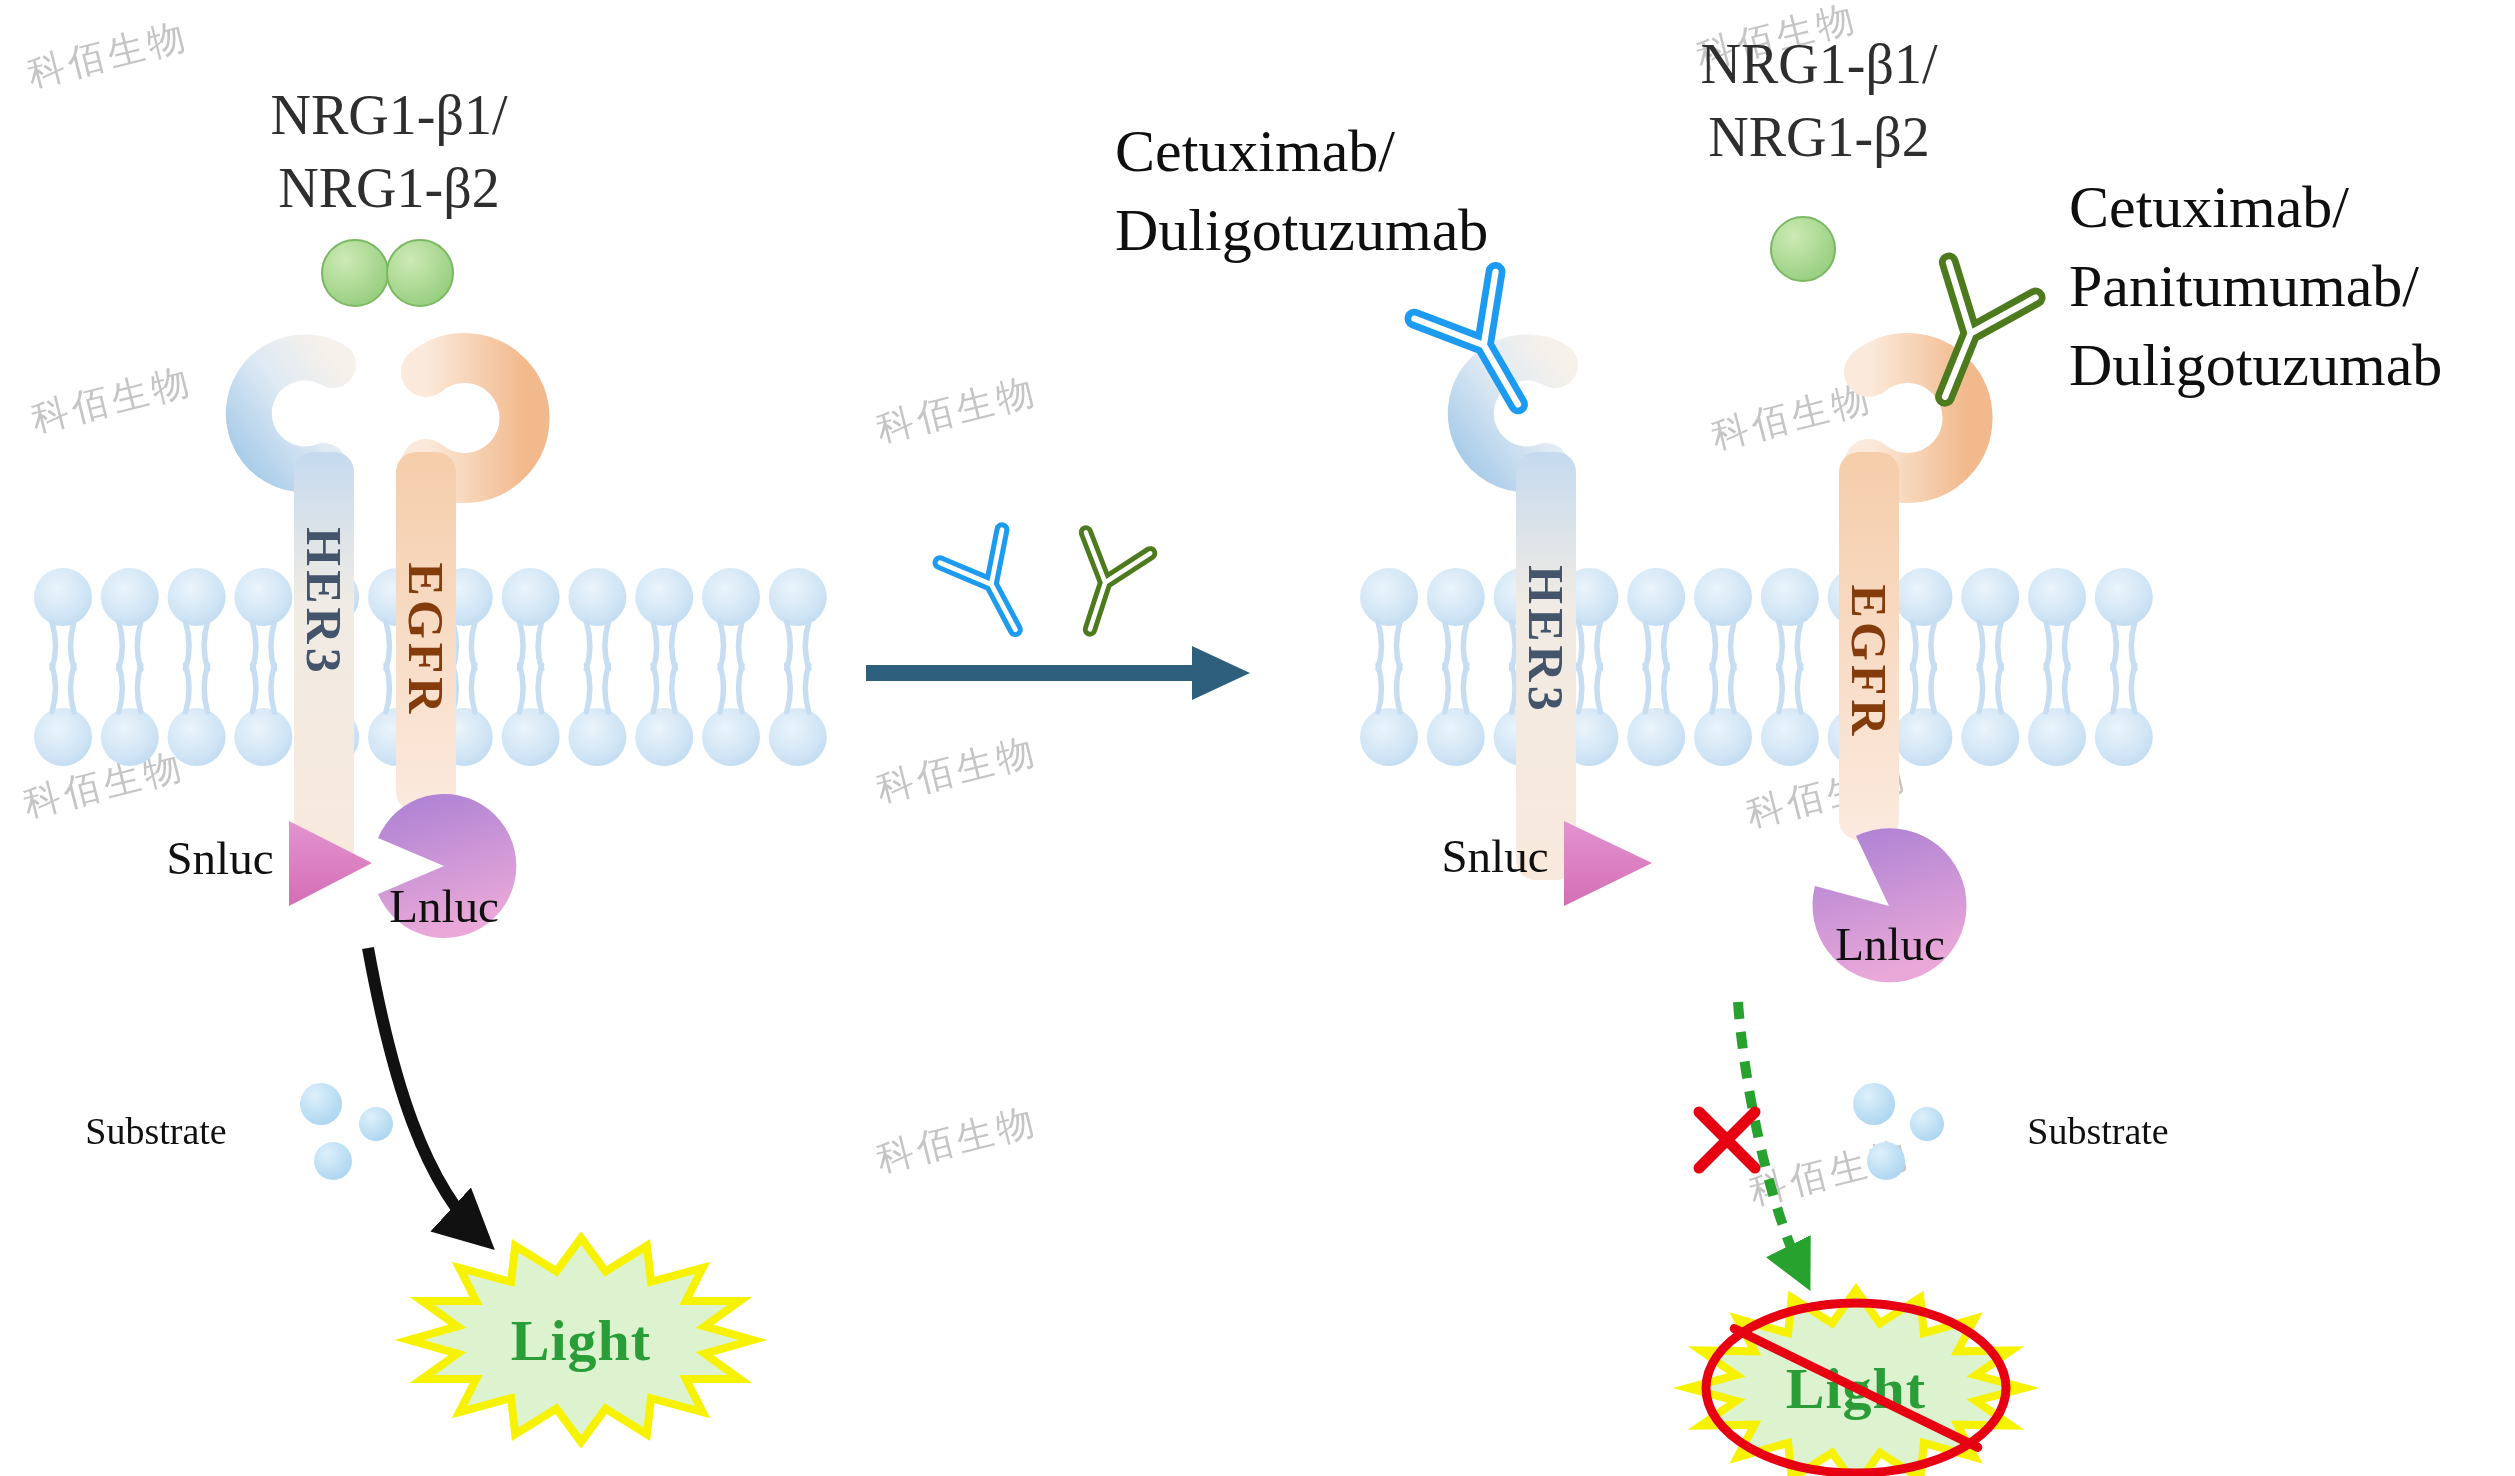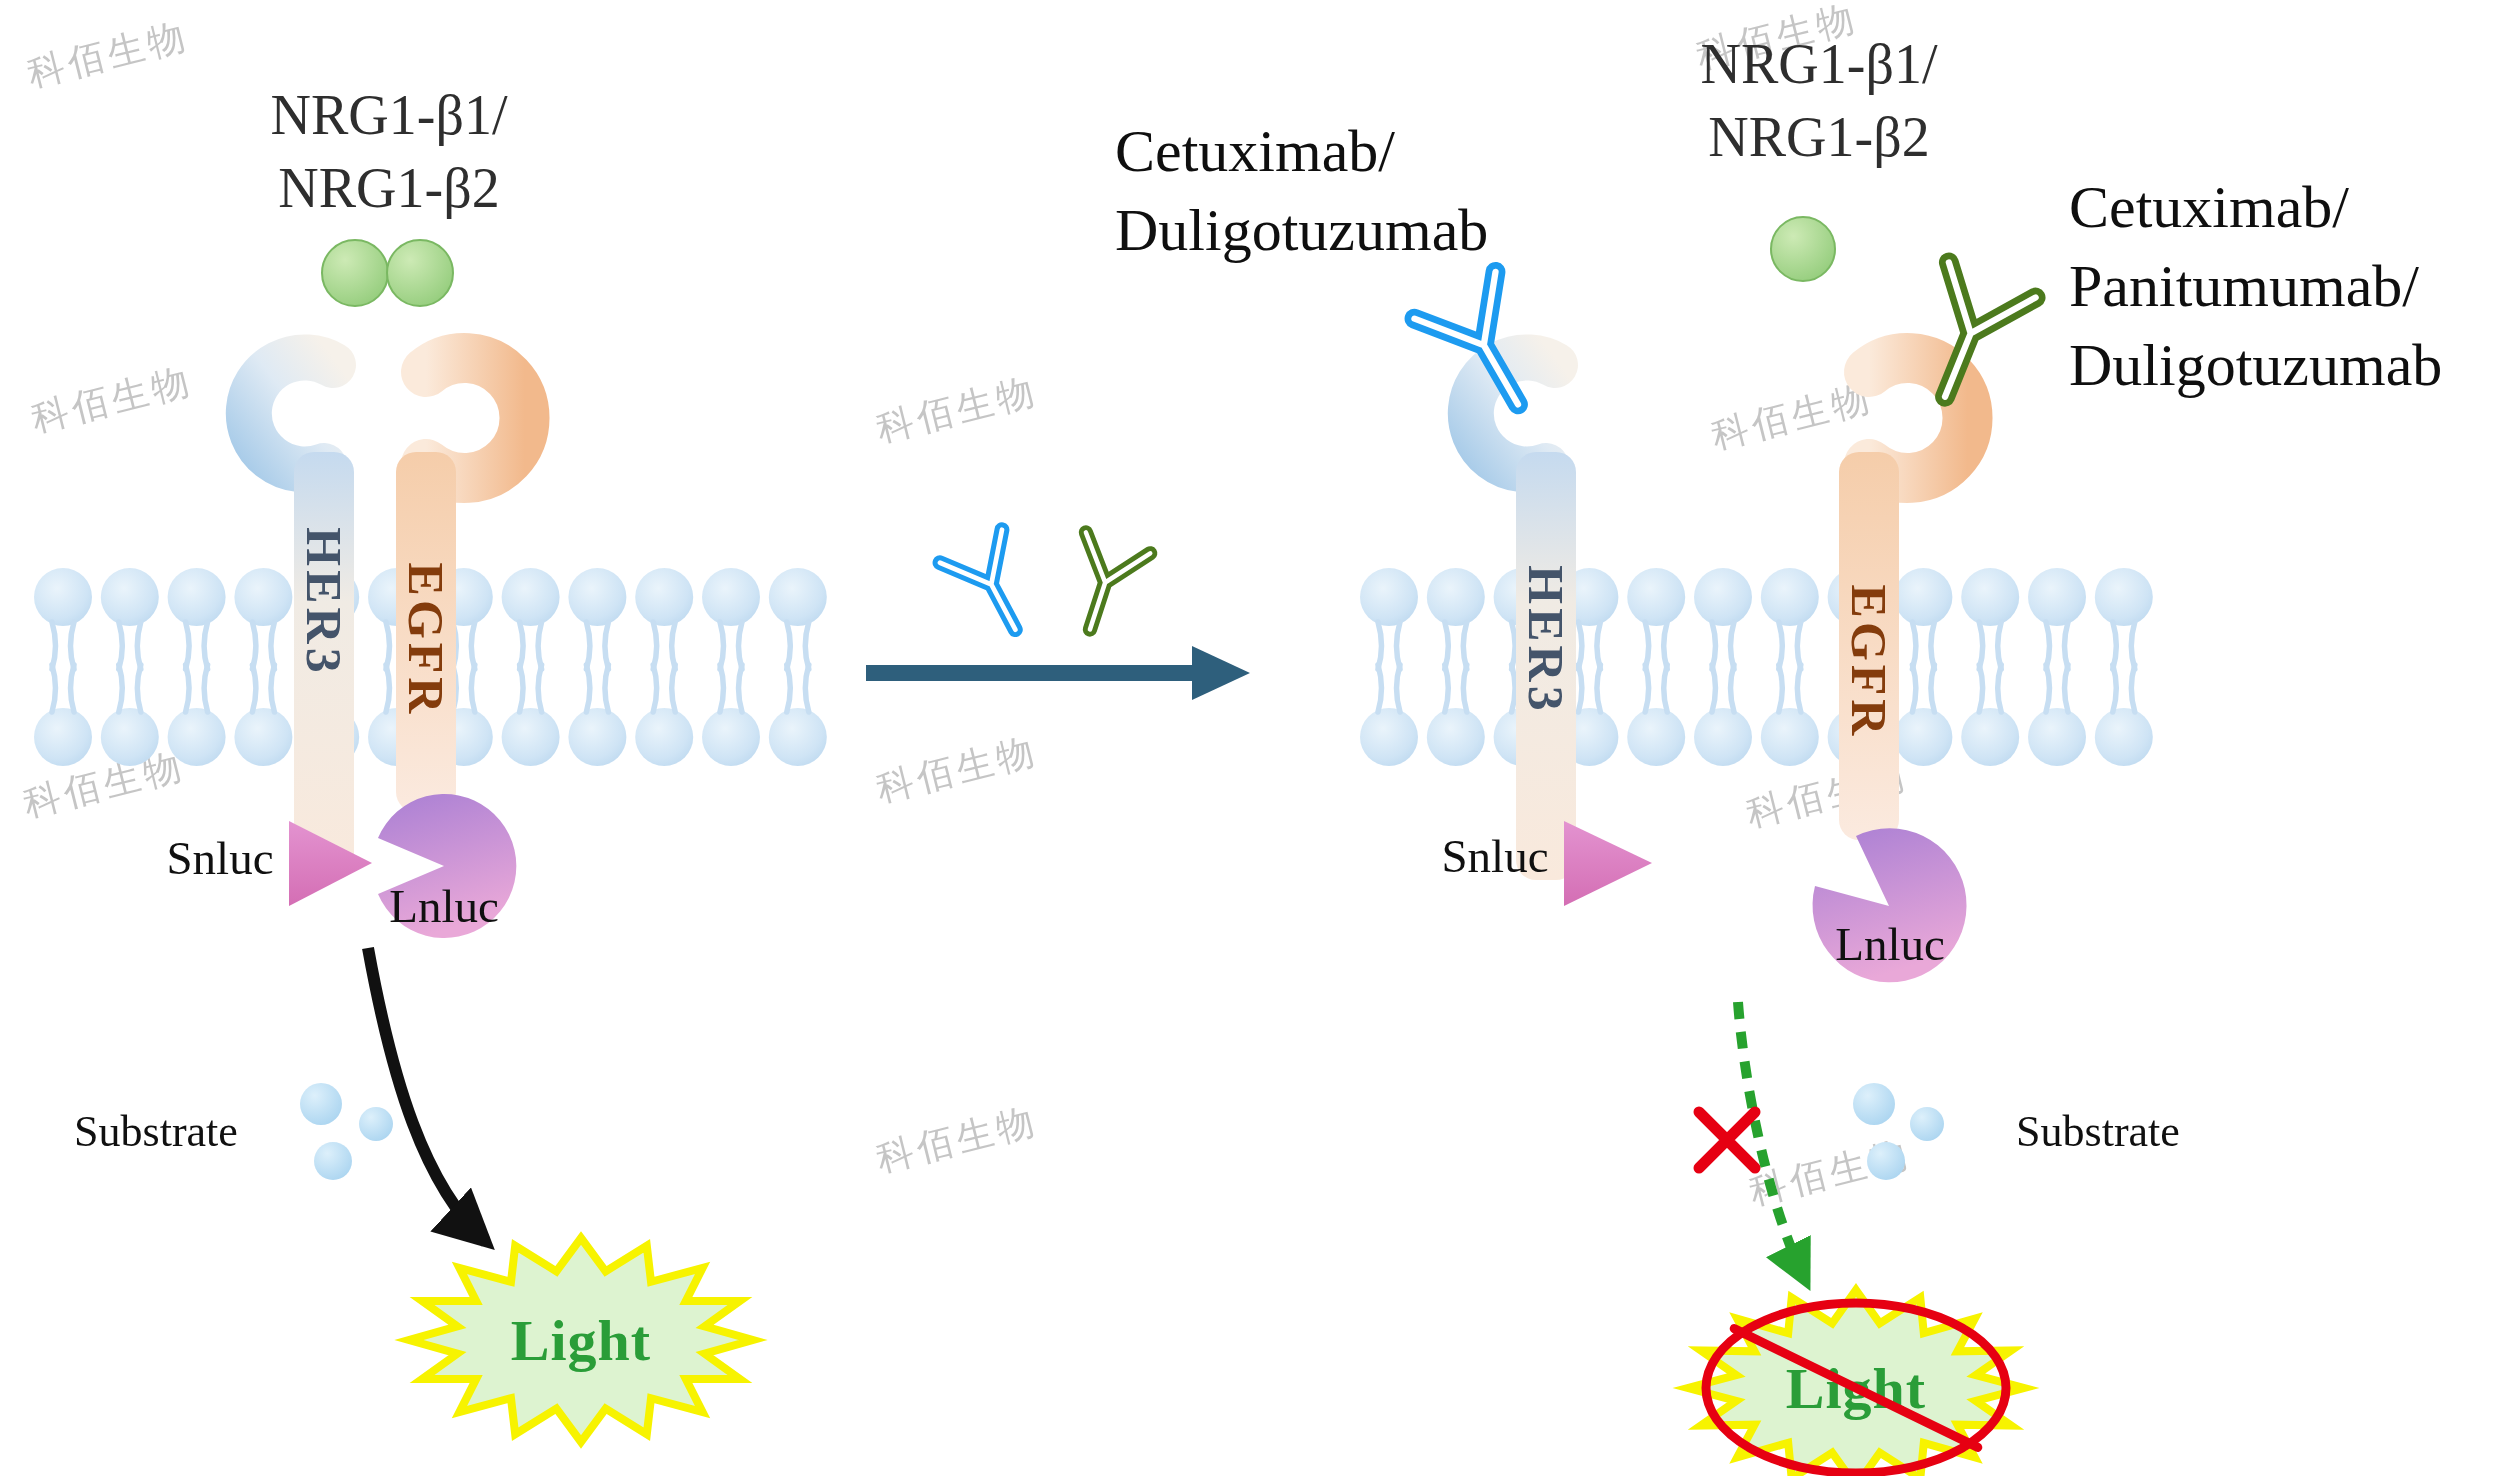--- a/index.html
+++ b/index.html
@@ -16,21 +16,21 @@
   .label { position:absolute; z-index:2; transform:translate(-50%,-50%);
            white-space:nowrap; color:#1c1c1c; }
   .center { text-align:center; }
   .nrg { font-size:56px; line-height:1.30; color:#2e2e2e; }
   .abname { position:absolute; z-index:2; font-size:60px; line-height:1.32; color:#0f0f0f; white-space:nowrap; }
   .vlabel { position:absolute; z-index:2; transform:translate(-50%,-50%) rotate(90deg);
             font-size:50px; font-weight:700; letter-spacing:4px; white-space:nowrap; }
   .her3 { color:#44546a; }
   .egfr { color:#843c0c; }
   .luc  { font-size:47px; color:#101010; }
-  .substrate { font-size:44px; color:#101010;text-align:right; }
+  .substrate { font-size:38px; color:#101010;text-align:right; }
   .light { font-size:58px; font-weight:700; color:#2a9d38; letter-spacing:1px; }
 
   .no-line { position:absolute; z-index:3; background:#e60012; border-radius:5px;
              transform:translate(-50%,-50%) rotate(26deg); }
 
   .tail { stroke:#c7def2; stroke-width:5.5; fill:none; stroke-linecap:round; }
 </style>
 </head>
 <body>
 

